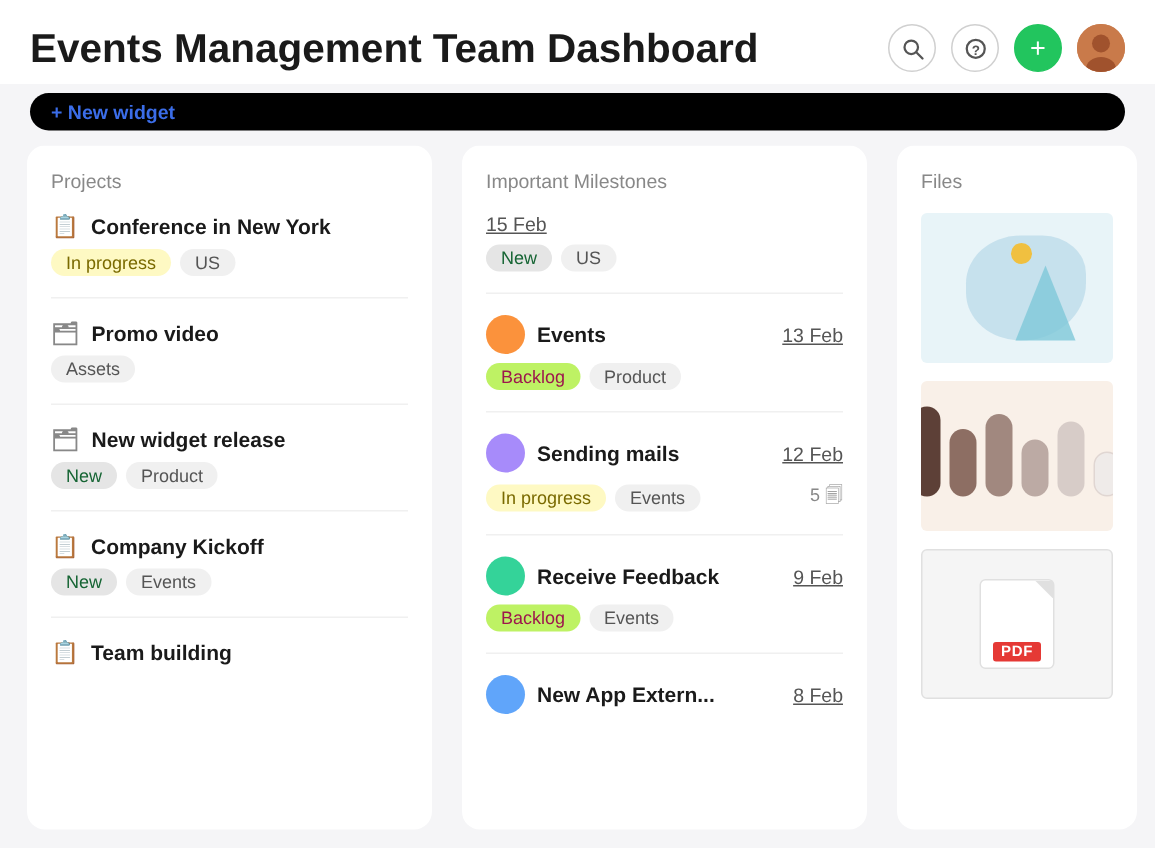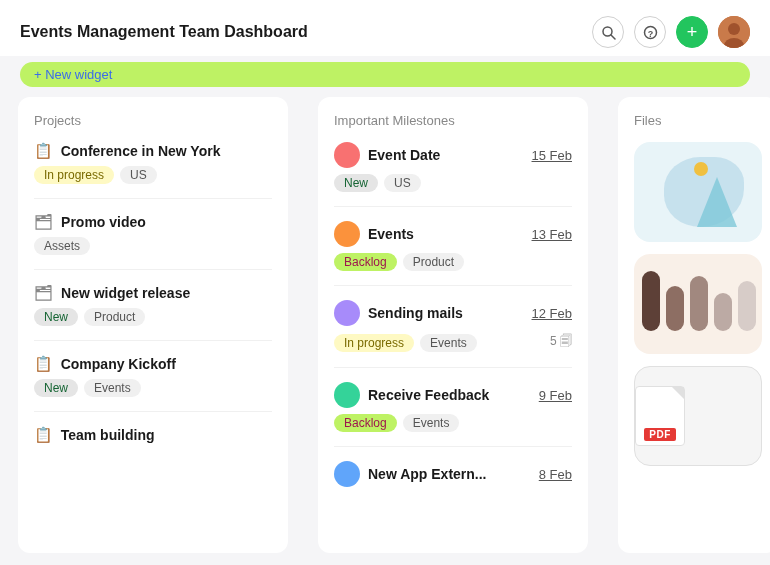--- a/index.html
+++ b/index.html
@@ -13,21 +13,21 @@
       flex-direction: column;
     }
     .header {
       display: flex;
       align-items: center;
       justify-content: space-between;
       padding: 16px 20px 8px 20px;
       background: #fff;
     }
     .header-title {
-      font-size: 16px;
+      font-size: 27px;
       font-weight: 700;
       color: #1a1a1a;
     }
     .header-actions {
       display: flex;
       align-items: center;
       gap: 10px;
     }
     .icon-btn {
       width: 32px;
@@ -58,33 +58,33 @@
       display: flex;
       align-items: center;
       justify-content: center;
     }
     .avatar svg { width: 32px; height: 32px; }
     .new-widget-btn {
       margin: 6px 20px 10px 20px;
       display: inline-flex;
       align-items: center;
       gap: 5px;
-      background: #bef264;
+      background: #000000;
       color: #3b6de8;
       border: none;
       border-radius: 20px;
       padding: 5px 14px;
       font-size: 13px;
-      font-weight: 400;
+      font-weight: 700;
       cursor: pointer;
     }
     .columns {
       display: flex;
       flex: 1;
-      gap: 18px;
+      gap: 8px;
       padding: 0 12px 12px 12px;
       overflow: hidden;
     }
     .column {
       background: #fff;
       border-radius: 12px;
       padding: 16px;
       margin: 0 6px;
       overflow: hidden;
       display: flex;
@@ -183,26 +183,26 @@
     
     .av1 { background: #f87171; }
     .av2 { background: #fb923c; }
     .av3 { background: #a78bfa; }
     .av4 { background: #34d399; }
     .av5 { background: #60a5fa; }
 
     .file-thumb {
       width: 100%;
       height: 100px;
-      border-radius: 16px;
+      border-radius: 4px;
       overflow: hidden;
       margin-bottom: 12px;
       display: flex;
       align-items: center;
-      justify-content: flex-start;
+      justify-content: center;
     }
     .file-thumb-1 {
       background: #e8f4f8;
       position: relative;
     }
     .file-thumb-2 {
       background: #f9f0e8;
     }
     .file-thumb-3 {
       background: #f5f5f5;
@@ -380,24 +380,20 @@
       </div>
     </div>
 
   </div>
 
   <div class="column col-milestones">
     <div class="column-title">Important Milestones</div>
 
     <div class="milestone-item">
       <div class="milestone-header">
-        <div class="milestone-left">
-          <div class="milestone-avatar av1"></div>
-          <span class="milestone-name">Event Date</span>
-        </div>
         <span class="milestone-date">15 Feb</span>
       </div>
       <div class="tags">
         <span class="tag tag-green">New</span>
         <span class="tag tag-gray">US</span>
       </div>
     </div>
 
     <div class="milestone-item">
       <div class="milestone-header">

